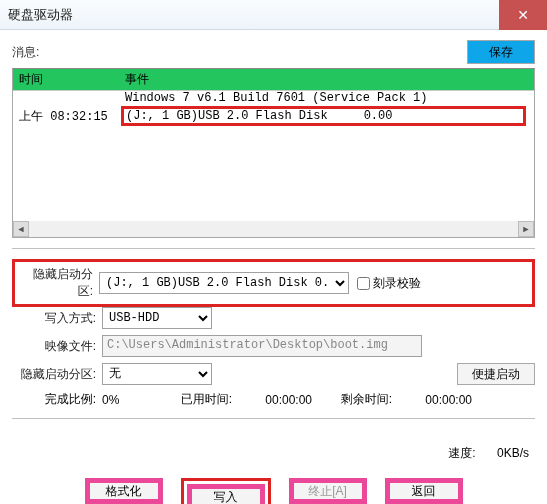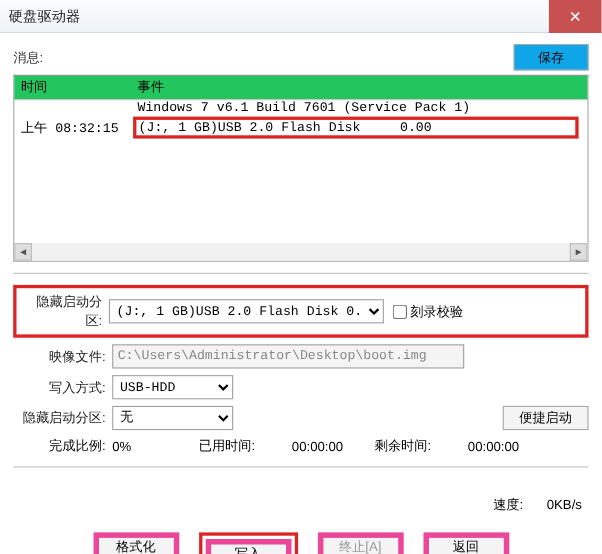--- a/index.html
+++ b/index.html
@@ -90,30 +90,30 @@
       <div class="form-label" style="width:78px;">隐藏启动分区:</div>
       <select class="input-select" style="width:250px;">
         <option>(J:, 1 GB)USB 2.0 Flash Disk     0.00</option>
       </select>
       <label class="checkbox-wrap">
         <input type="checkbox" style="">
         <span>刻录校验</span>
       </label>
     </div>
 
-    <div class="form-row" style="margin-top:6px;">
-      <div class="form-label">映像文件:</div>
-      <div class="ro-field">C:\Users\Administrator\Desktop\boot.img</div>
-    </div>
-
     <div class="form-row">
       <div class="form-label">写入方式:</div>
       <select class="input-select" style="width:110px;">
         <option>USB-HDD</option>
       </select>
+    </div>
+
+    <div class="form-row" style="margin-top:6px;">
+      <div class="form-label">映像文件:</div>
+      <div class="ro-field">C:\Users\Administrator\Desktop\boot.img</div>
     </div>
 
     <div class="form-row">
       <div class="form-label">隐藏启动分区:</div>
       <select class="input-select" style="width:110px;">
         <option>无</option>
       </select>
       <button class="btn-convenient">便捷启动</button>
     </div>
 

